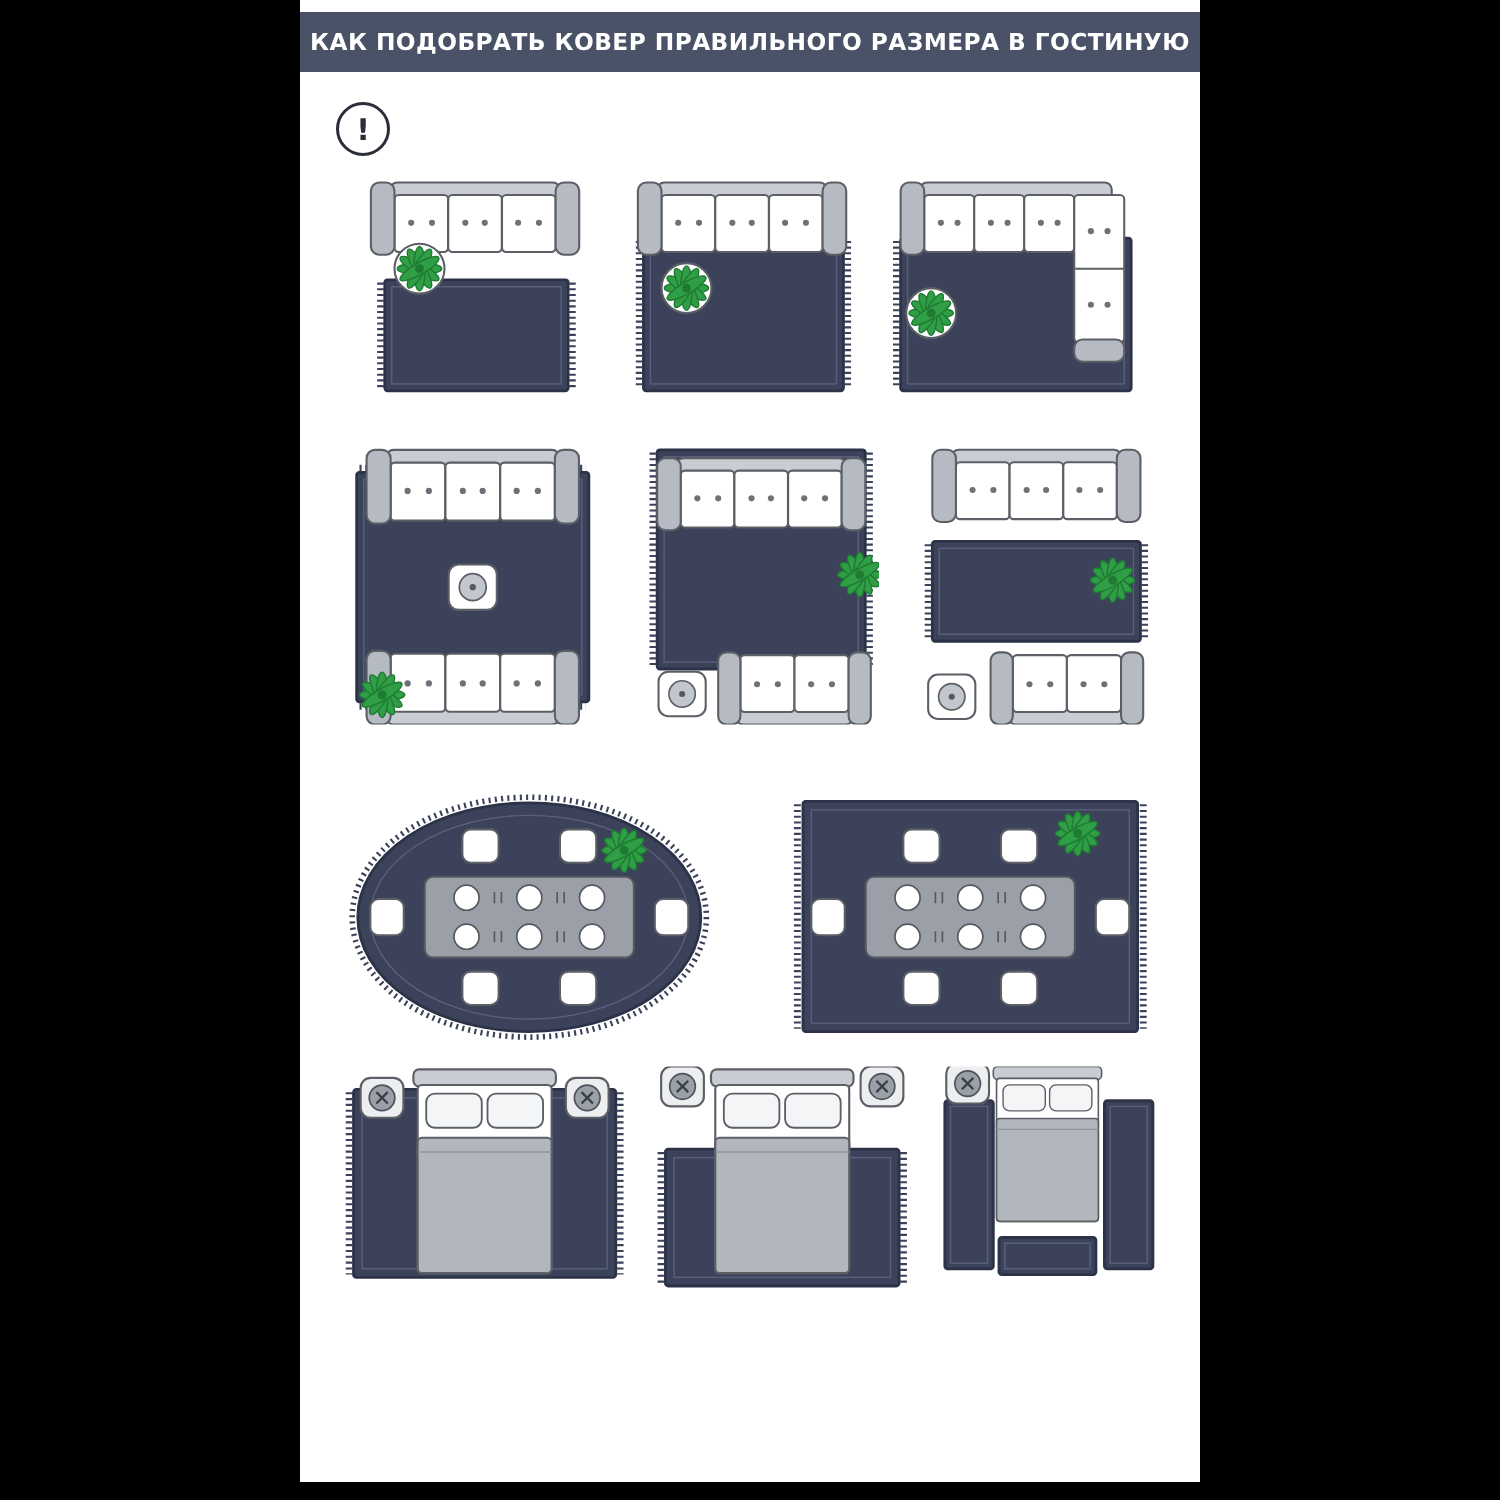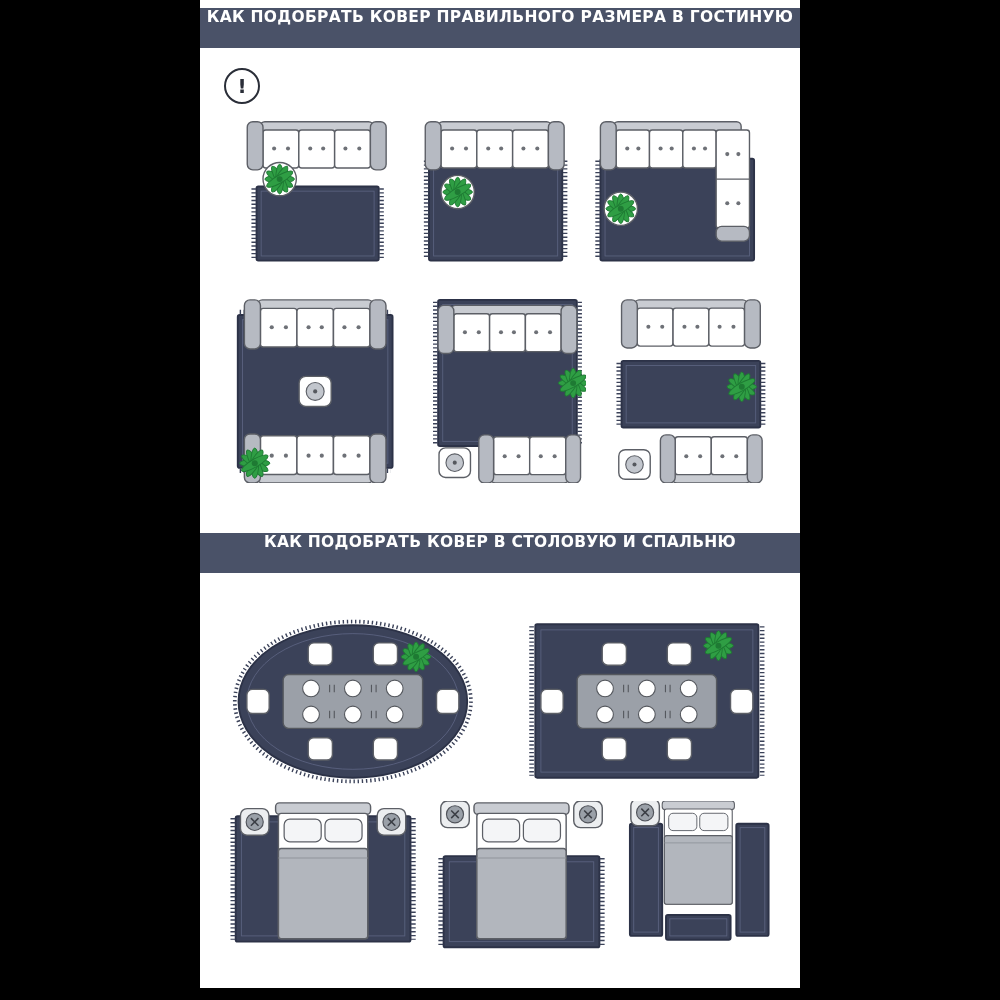--- a/index.html
+++ b/index.html
@@ -1,19 +1,19 @@
 <!DOCTYPE html>
 <html><head>
 <meta charset="utf-8">
 <style>
   html,body{margin:0;padding:0;background:#000;}
   body{font-family:"DejaVu Sans","Liberation Sans",sans-serif;}
   .stage{position:relative;width:1000px;height:1000px;background:#000;overflow:hidden;}
   .content{position:absolute;left:200px;top:0;width:600px;height:988px;background:#fff;overflow:hidden;}
-  .band{margin-top:8px;height:40px;background:#4a5268;display:flex;justify-content:center;}
+  .band{margin-top:8px;height:40px;background:#4a5268;display:flex;align-items:center;justify-content:center;}
   .band.second{margin-top:50px;}
   .band h1{margin:0;color:#fff;font-size:15.5px;font-weight:bold;letter-spacing:.3px;text-align:center;}
   .note{display:flex;align-items:flex-start;gap:14px;padding:18px 24px 0 24px;}
   .warn{flex:0 0 auto;width:32px;height:32px;border:2.6px solid #2a2e38;border-radius:50%;
         display:flex;align-items:center;justify-content:center;font-weight:bold;font-size:20px;color:#2a2e38;margin-top:2px;}
   .note p{margin:0;font-size:15px;line-height:1.45;color:#20242e;max-width:492px;}
   .row{display:flex;justify-content:space-between;align-items:flex-start;}
   .row1{margin:14px 38px 0 38px;}
   .row2{margin:30px 34px 0 34px;}
   .rowd{margin:42px 32px 0 32px;}
@@ -195,23 +195,20 @@
         <rect class="rug" x="6" y="68" width="150" height="72" rx="2"></rect>
         <rect class="rugline" x="11" y="73" width="140" height="62"></rect>
         <line class="fringe" x1="3" y1="70" x2="3" y2="138"></line>
         <line class="fringe" x1="159" y1="70" x2="159" y2="138"></line>
         <use href="#leaves" transform="translate(136,96)"></use>
         <use href="#sidetable" transform="translate(20,180)"></use>
         <use href="#sofa2" transform="translate(48,200) scale(1,-1)"></use>
       </svg>
     </div>
 
-    <header class="band second">
-      <h1>КАК ПОДОБРАТЬ КОВЕР В СТОЛОВУЮ И СПАЛЬНЮ</h1>
-    </header>
 
     <div class="row rowd">
       <svg viewBox="0 0 260 185" height="172">
         <ellipse cx="130" cy="93" rx="127" ry="86" fill="none" stroke="#3b4259" stroke-width="4" stroke-dasharray="1.5 3"></ellipse>
         <ellipse class="rug" cx="130" cy="93" rx="123" ry="82"></ellipse>
         <ellipse class="rugline" cx="130" cy="93" rx="114" ry="73"></ellipse>
         <use href="#chair" transform="translate(95,42)"></use>
         <use href="#chair" transform="translate(165,42)"></use>
         <use href="#chair" transform="translate(95,144)"></use>
         <use href="#chair" transform="translate(165,144)"></use>

